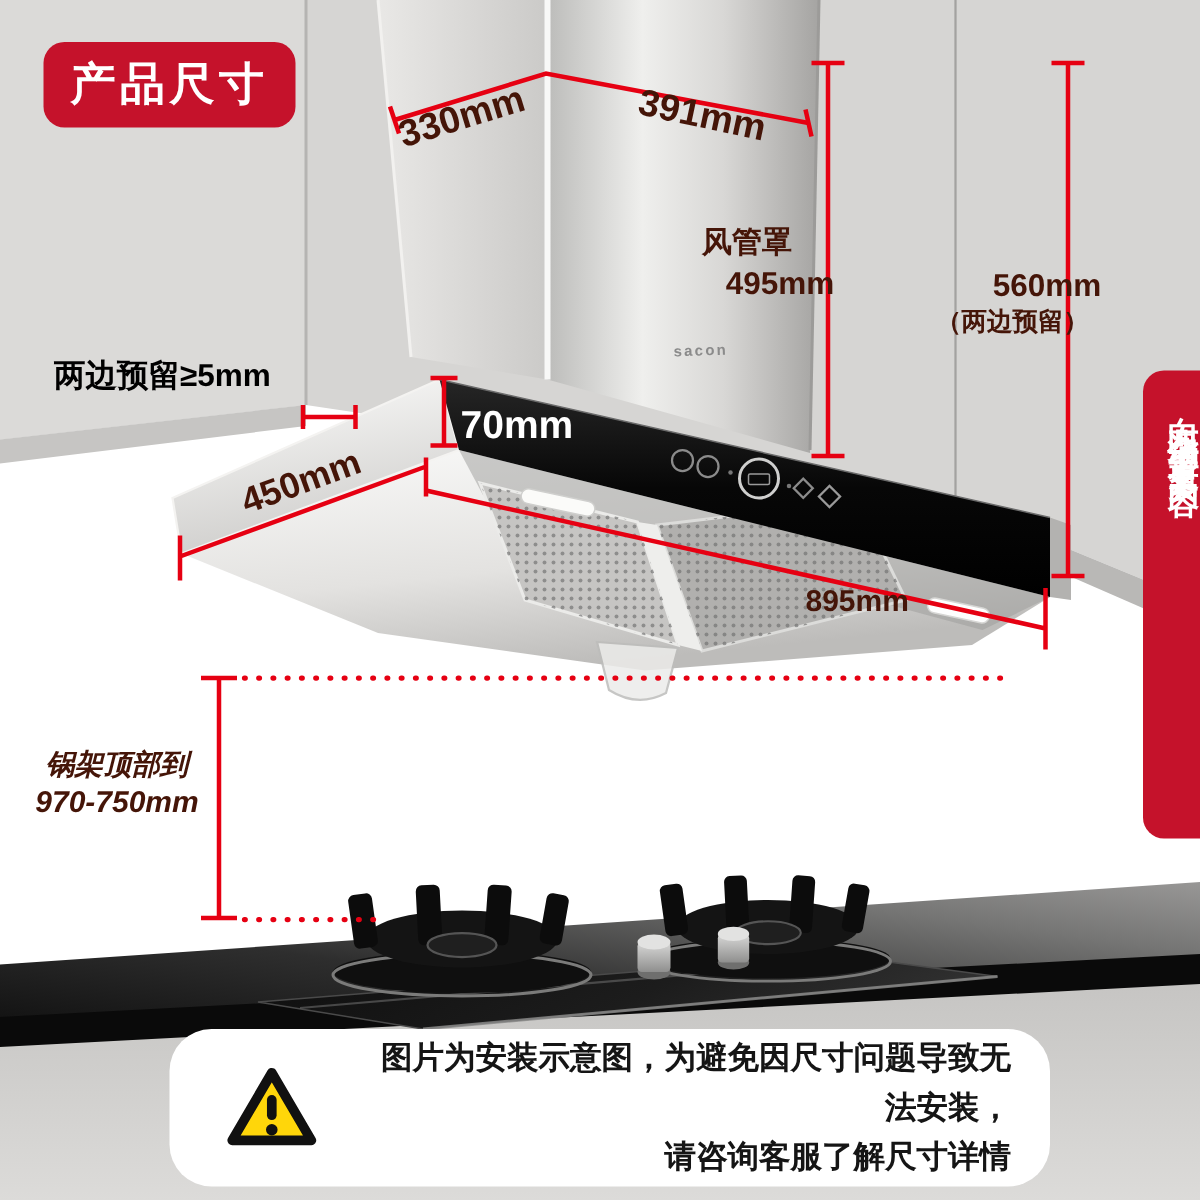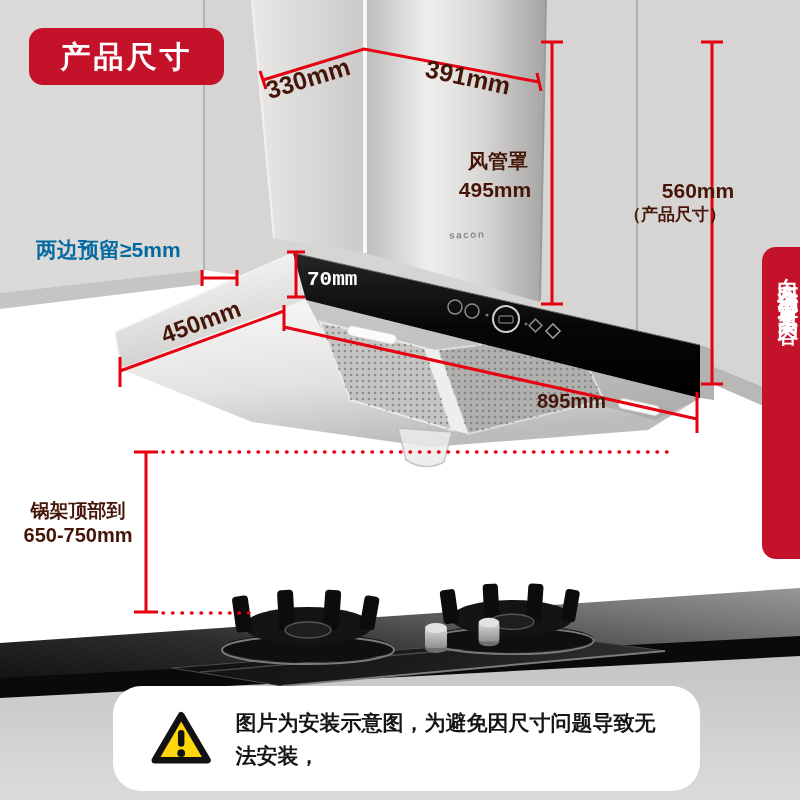--- a/index.html
+++ b/index.html
@@ -5,51 +5,51 @@
   html,body{margin:0;padding:0;background:#fff;}
   #stage{
     position:relative;width:800px;height:800px;overflow:hidden;background:#fff;
     font-family:"Liberation Sans","DejaVu Sans",sans-serif;
     -webkit-font-smoothing:antialiased;
   }
   #scene{position:absolute;left:0;top:0;z-index:1;}
   .lbl{position:absolute;z-index:2;font-weight:bold;color:#451508;white-space:nowrap;}
   .ctr{text-align:center;}
   #badge{
-    left:29px;top:28px;width:195px;height:57px;line-height:57px;border-radius:14px;
+    left:29px;top:28px;width:168px;height:57px;line-height:57px;border-radius:14px;
     background:#c5122b;color:#fff;font-size:30px;text-align:center;letter-spacing:3px;
   }
-  #reserve-label{left:36px;top:236px;font-size:21px;color:#0369a1;}
+  #reserve-label{left:36px;top:236px;font-size:21px;color:#000000;}
   #dim-330{left:243px;top:64px;width:130px;font-size:25px;transform:rotate(-17deg);}
   #dim-391{left:403px;top:63px;width:130px;font-size:25px;transform:rotate(12deg);}
   #duct-name{left:438px;top:148px;width:120px;font-size:20px;}
-  #duct-val{left:435px;top:178px;width:120px;font-size:21px;}
+  #duct-val{left:460px;top:178px;width:120px;font-size:21px;}
   #dim-560{left:638px;top:179px;width:120px;font-size:21px;}
   #dim-560-note{left:598px;top:203px;width:154px;font-size:17px;}
-  #dim-70{left:307px;top:268px;font-size:21px;color:#fff;font-family:Liberation Mono, monospace;}
+  #dim-70{left:307px;top:268px;font-size:26px;color:#fff;}
   #dim-450{left:141px;top:308px;width:120px;font-size:24px;transform:rotate(-20deg);}
   #dim-895{left:537px;top:390px;font-size:20px;}
-  #pot-label{left:8px;top:499px;width:140px;font-size:19px;line-height:24px;text-align:center;}
+  #pot-label{left:8px;top:499px;width:140px;font-size:19px;line-height:24px;text-align:center;font-style:italic;}
   #pot-label .l3{font-size:20px;}
   #brand-logo{left:449px;top:229px;font-size:10px;font-weight:bold;color:#8b8b8b;
     letter-spacing:1.5px;transform:rotate(-2deg);}
   #side-banner{
     position:absolute;z-index:3;left:762px;top:247px;width:52px;height:312px;
     background:#c5122b;border-radius:14px;display:flex;flex-direction:column;
     align-items:center;justify-content:flex-start;padding-top:14px;box-sizing:border-box;
   }
   #side-banner .vtext{
     writing-mode:vertical-rl;text-orientation:upright;color:#fff;font-weight:bold;
     font-size:21px;letter-spacing:5px;line-height:26px;
   }
   #side-banner .arrow{color:#fff;font-weight:bold;font-size:20px;margin-top:6px;}
   #notice-box{
     position:absolute;z-index:3;left:113px;top:686px;width:587px;height:105px;
     background:#fff;border-radius:28px;display:flex;align-items:center;
-    box-sizing:border-box;padding:0 26px 0 36px;gap:22px;
+    box-sizing:border-box;padding:0 26px 0 36px;gap:22px;text-align:right;
   }
   #notice-box .txt{
     font-size:21px;font-weight:bold;color:#151515;line-height:33px;white-space:normal;
   }
 </style>
 </head>
 <body>
 
 <div id="stage">
 
@@ -222,39 +222,40 @@
   </g>
 </svg>
 
 <div class="lbl" id="badge">产品尺寸</div>
 <div class="lbl" id="reserve-label">两边预留≥5mm</div>
 <div class="lbl ctr" id="dim-330">330mm</div>
 <div class="lbl ctr" id="dim-391">391mm</div>
 <div class="lbl ctr" id="duct-name">风管罩</div>
 <div class="lbl ctr" id="duct-val">495mm</div>
 <div class="lbl ctr" id="dim-560">560mm</div>
-<div class="lbl ctr" id="dim-560-note">（产品尺寸）</div>
+<div class="lbl ctr" id="dim-560-note">（两边预留）</div>
 <div class="lbl" id="dim-70">70mm</div>
 <div class="lbl ctr" id="dim-450">450mm</div>
 <div class="lbl" id="dim-895">895mm</div>
 <div class="lbl" id="pot-label">
   <div class="l1">锅架顶部到</div>
-  <div class="l3">650-750mm</div>
+  <div class="l3">970-750mm</div>
 </div>
 <div class="lbl" id="brand-logo">sacon</div>
 
 <div id="side-banner">
   <span class="vtext">向左滑动查看更多内容</span>
   <span class="arrow">&lt;</span>
 </div>
 
 <div id="notice-box">
   <svg width="74" height="68" viewBox="0 0 100 92">
     <path d="M50 9 L91 79 L9 79 Z" fill="#ffd60a" stroke="#111" stroke-width="10" stroke-linejoin="round"></path>
     <rect x="45" y="32" width="10" height="26" rx="5" fill="#111"></rect>
     <circle cx="50" cy="68" r="6" fill="#111"></circle>
   </svg>
   <div class="txt">
     <span>图片为安装示意图，为避免因尺寸问题导致无法安装，</span><br>
+    <span>请咨询客服了解尺寸详情</span>
   </div>
 </div>
 
 </div>
 
 </body></html>

